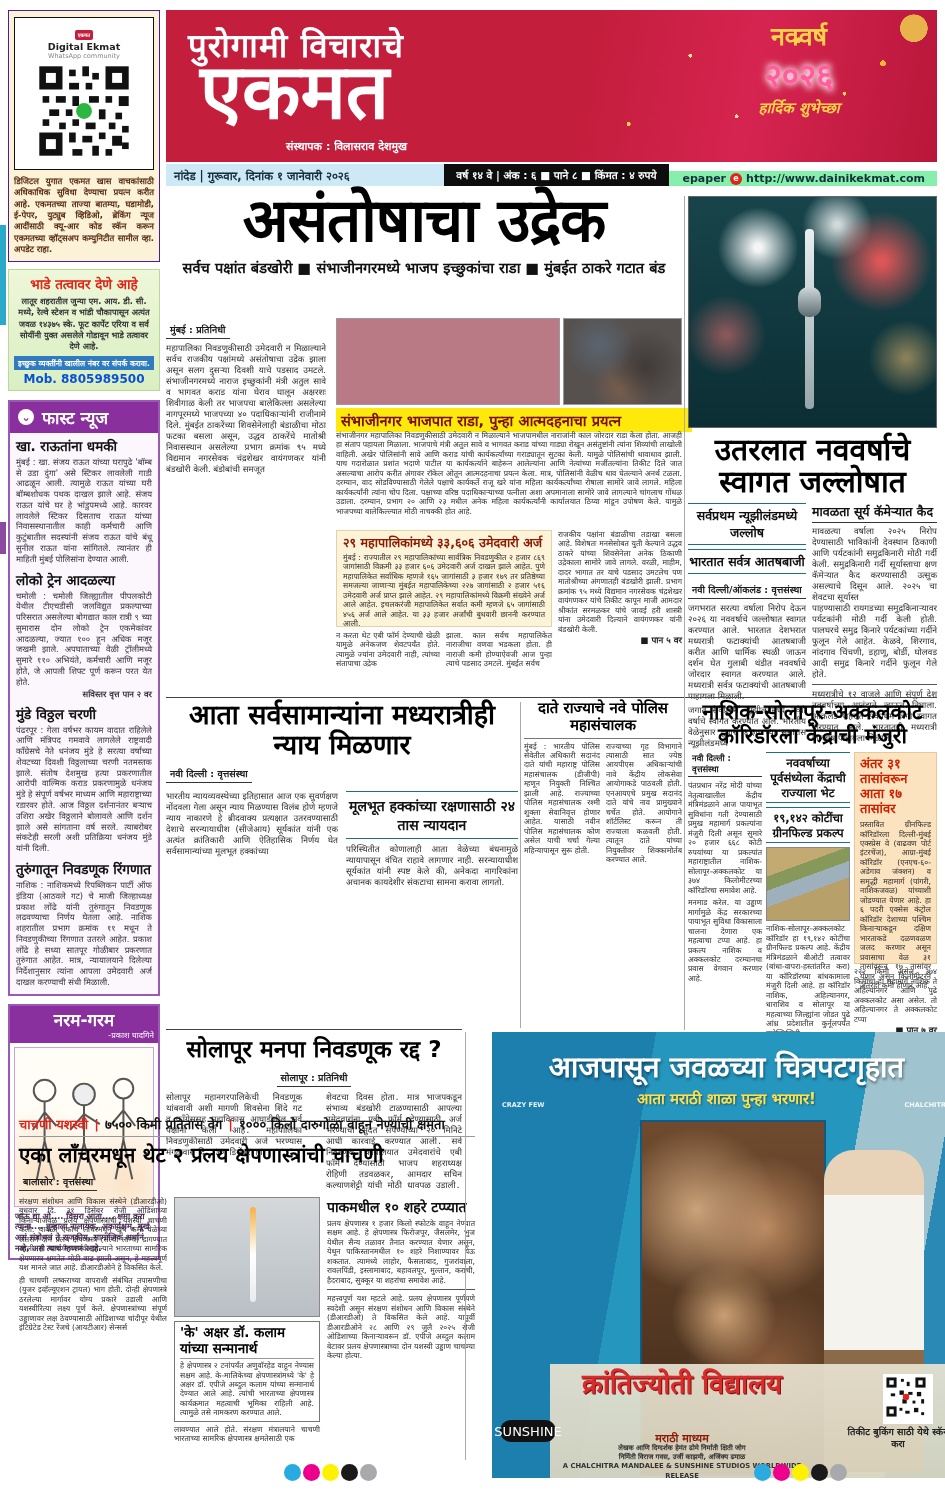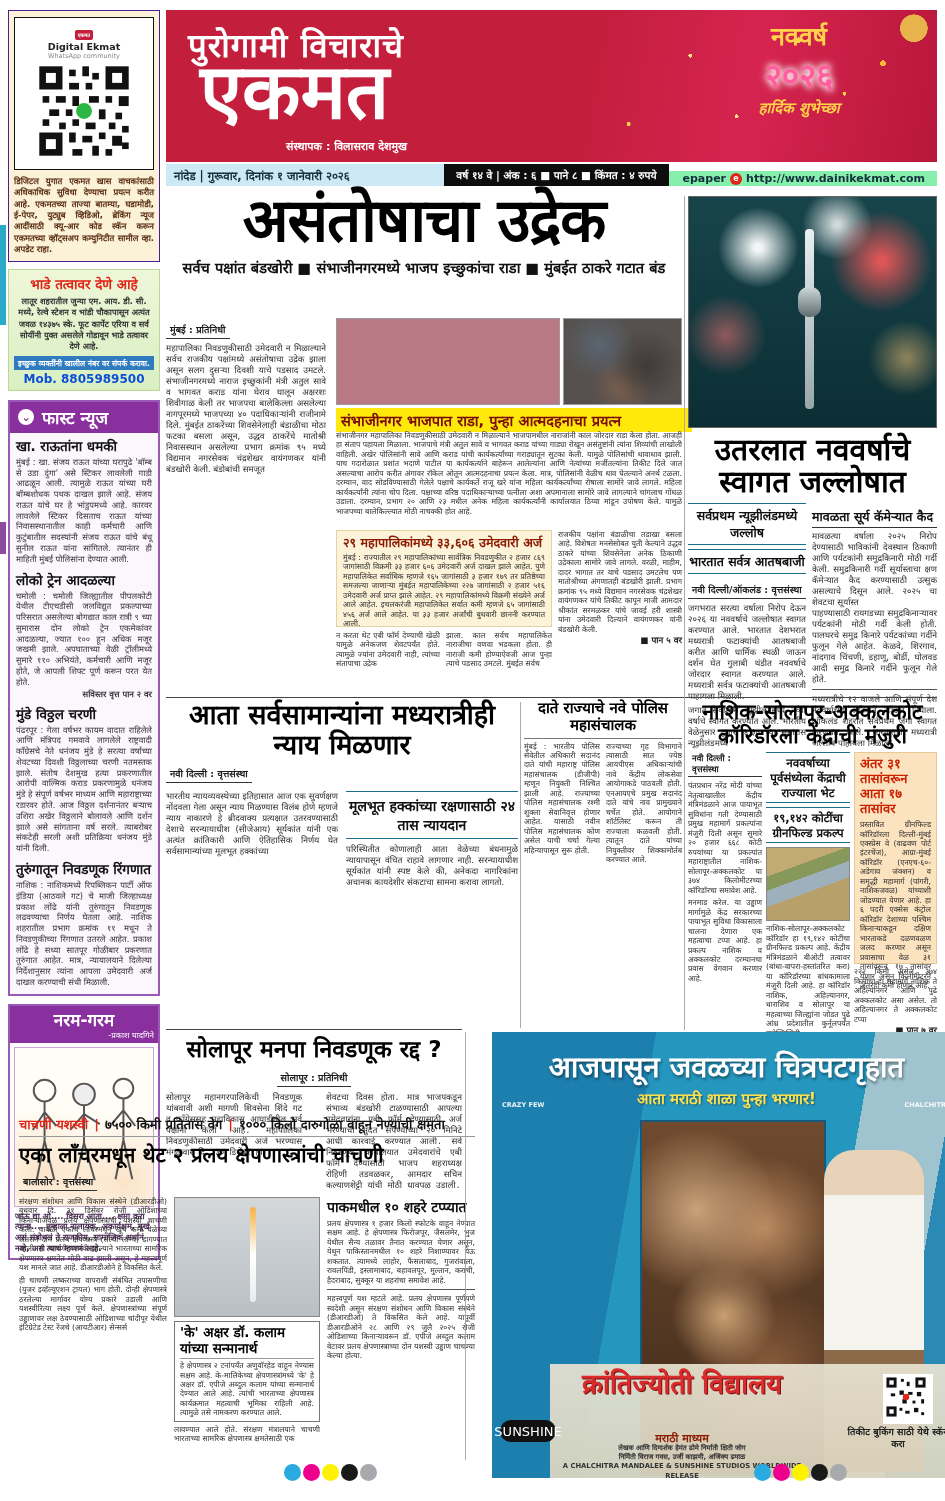--- a/index.html
+++ b/index.html
@@ -112,21 +112,21 @@
       radial-gradient(circle at 78% 28%,rgba(255,90,90,.85) 0 1.5%,rgba(255,90,90,0) 20%),
       radial-gradient(circle at 60% 12%,rgba(255,255,255,.8) 0 1%,transparent 14%),
       radial-gradient(circle at 15% 60%,rgba(255,120,120,.5) 0 1%,transparent 16%),
       radial-gradient(circle at 88% 70%,rgba(255,200,120,.5) 0 1%,transparent 14%),
       linear-gradient(180deg,#17444a,#0b2e34);}
   .w-tower{position:absolute;left:47%;top:14%;width:9px;height:78%;
       background:linear-gradient(180deg,#e8eff1,#97a6aa);border-radius:4px;}
   .w-tower:before{content:"";position:absolute;left:-7px;top:58px;width:23px;height:30px;border-radius:10px;
       background:linear-gradient(180deg,#cfd8da,#5d6c70);}
   .w-head{font-size:30px;font-weight:800;line-height:1.08;text-align:center;margin:6px 0 4px;color:#000;}
-  .w-cols{display:flex;gap:6px;align-items:flex-end;}
+  .w-cols{display:flex;gap:6px;}
   .w-c1{flex:0 0 118px;}
   .w-c2{flex:1;}
   .w-sub{border-top:1.5px solid #1b6f8c;border-bottom:1.5px solid #1b6f8c;text-align:center;
          font-size:12.5px;font-weight:800;padding:3px 1px;margin-bottom:4px;color:#111;}
   .w-sidehead{font-size:12.5px;font-weight:800;border-bottom:1.5px solid #333;padding-bottom:2px;margin-bottom:3px;color:#111;}
   .w-rule{border-top:1px solid #555;margin:4px 0;}
 
   
   .justice{left:166px;top:700px;width:352px;height:330px;}
   .j-head{font-size:27px;font-weight:800;text-align:center;line-height:1.1;color:#000;}

